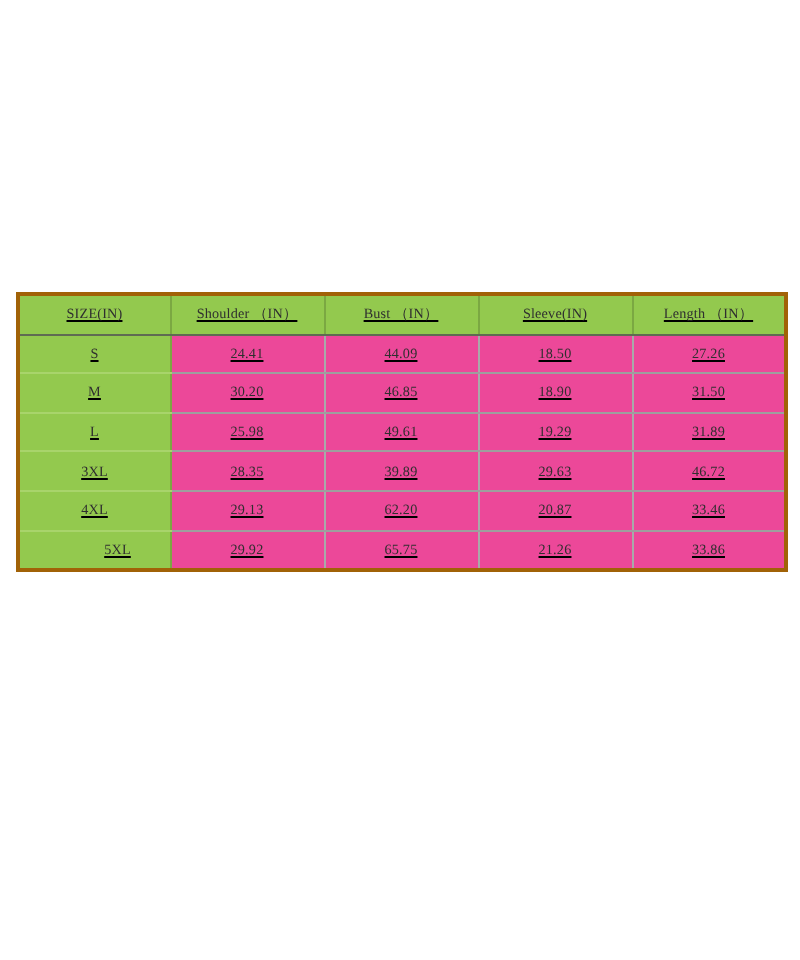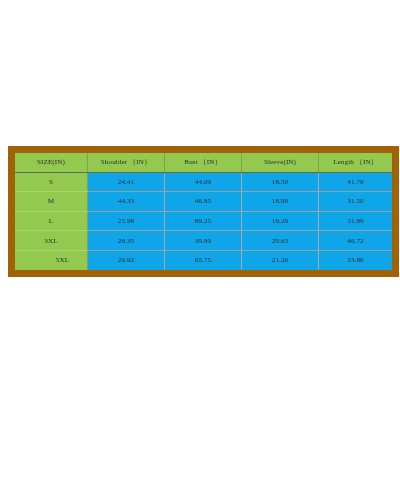--- a/index.html
+++ b/index.html
@@ -17,21 +17,22 @@
   #chart-wrap {
     position: absolute;
     left: 8px;
     top: 146px;
     width: 384px;
   }
   table.size-chart {
     border-collapse: collapse;
     table-layout: fixed;
     width: 384px;
-    border: 7px solid #a16207;
+    border: 2px solid #a16207;
+    text-decoration: underline;
   }
   table.size-chart col.c-size   { width: 76px; }
   table.size-chart col.c-data   { width: 77px; }
   table.size-chart th,
   table.size-chart td {
     text-align: center;
     vertical-align: middle;
     font-size: 7.1px;
     color: #2f2f2f;
     height: 18.6px;
@@ -53,21 +54,21 @@
     background: #93c94e;
     border-right: 1px solid #7ba842;
     border-bottom: 1px solid #a8d46b;
   }
   table.size-chart tbody tr:last-child td.size-cell {
     border-bottom: none;
     padding-left: 24px;
   }
   
   table.size-chart td.val-cell {
-    background: #0ea5e9;
+    background: #ec4899;
     border-right: 1px solid #a9a9a9;
     border-bottom: 1px solid #9e9e9e;
   }
   table.size-chart td.val-cell:last-child { border-right: none; }
   table.size-chart tbody tr:last-child td.val-cell { border-bottom: none; }
 </style>
 </head>
 <body>
 
 <div id="chart-wrap">
@@ -87,42 +88,49 @@
         <th>Sleeve(IN)</th>
         <th>Length （IN）</th>
       </tr>
     </thead>
     <tbody id="chart-body">
       <tr>
         <td class="size-cell">S</td>
         <td class="val-cell">24.41</td>
         <td class="val-cell">44.09</td>
         <td class="val-cell">18.50</td>
-        <td class="val-cell">41.79</td>
+        <td class="val-cell">27.26</td>
       </tr>
       <tr>
         <td class="size-cell">M</td>
-        <td class="val-cell">44.33</td>
+        <td class="val-cell">30.20</td>
         <td class="val-cell">46.85</td>
         <td class="val-cell">18.90</td>
         <td class="val-cell">31.50</td>
       </tr>
       <tr>
         <td class="size-cell">L</td>
         <td class="val-cell">25.98</td>
-        <td class="val-cell">89.25</td>
+        <td class="val-cell">49.61</td>
         <td class="val-cell">19.29</td>
         <td class="val-cell">31.89</td>
       </tr>
       <tr>
         <td class="size-cell">3XL</td>
         <td class="val-cell">28.35</td>
         <td class="val-cell">39.89</td>
         <td class="val-cell">29.63</td>
         <td class="val-cell">46.72</td>
+      </tr>
+      <tr>
+        <td class="size-cell">4XL</td>
+        <td class="val-cell">29.13</td>
+        <td class="val-cell">62.20</td>
+        <td class="val-cell">20.87</td>
+        <td class="val-cell">33.46</td>
       </tr>
       <tr>
         <td class="size-cell">5XL</td>
         <td class="val-cell">29.92</td>
         <td class="val-cell">65.75</td>
         <td class="val-cell">21.26</td>
         <td class="val-cell">33.86</td>
       </tr>
     </tbody>
   </table>

